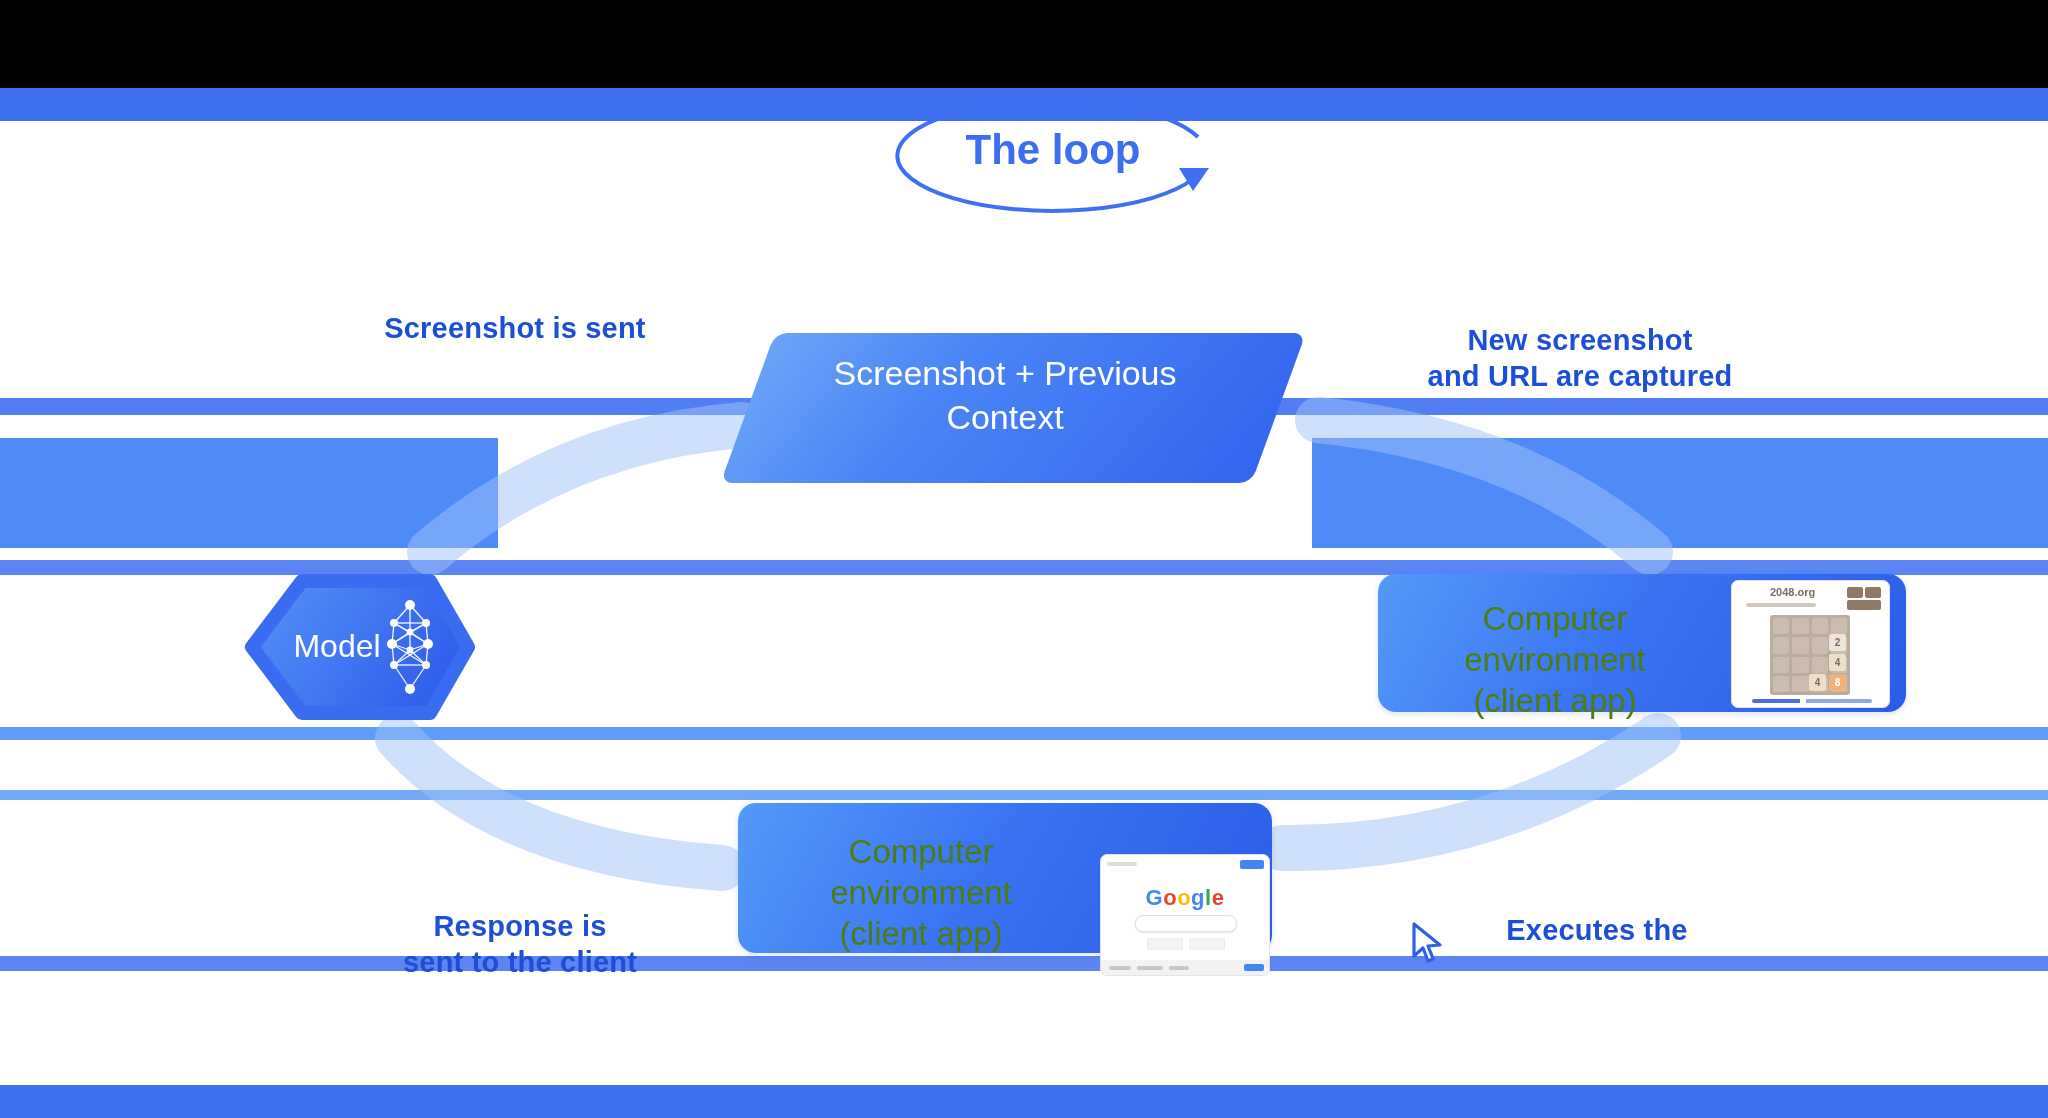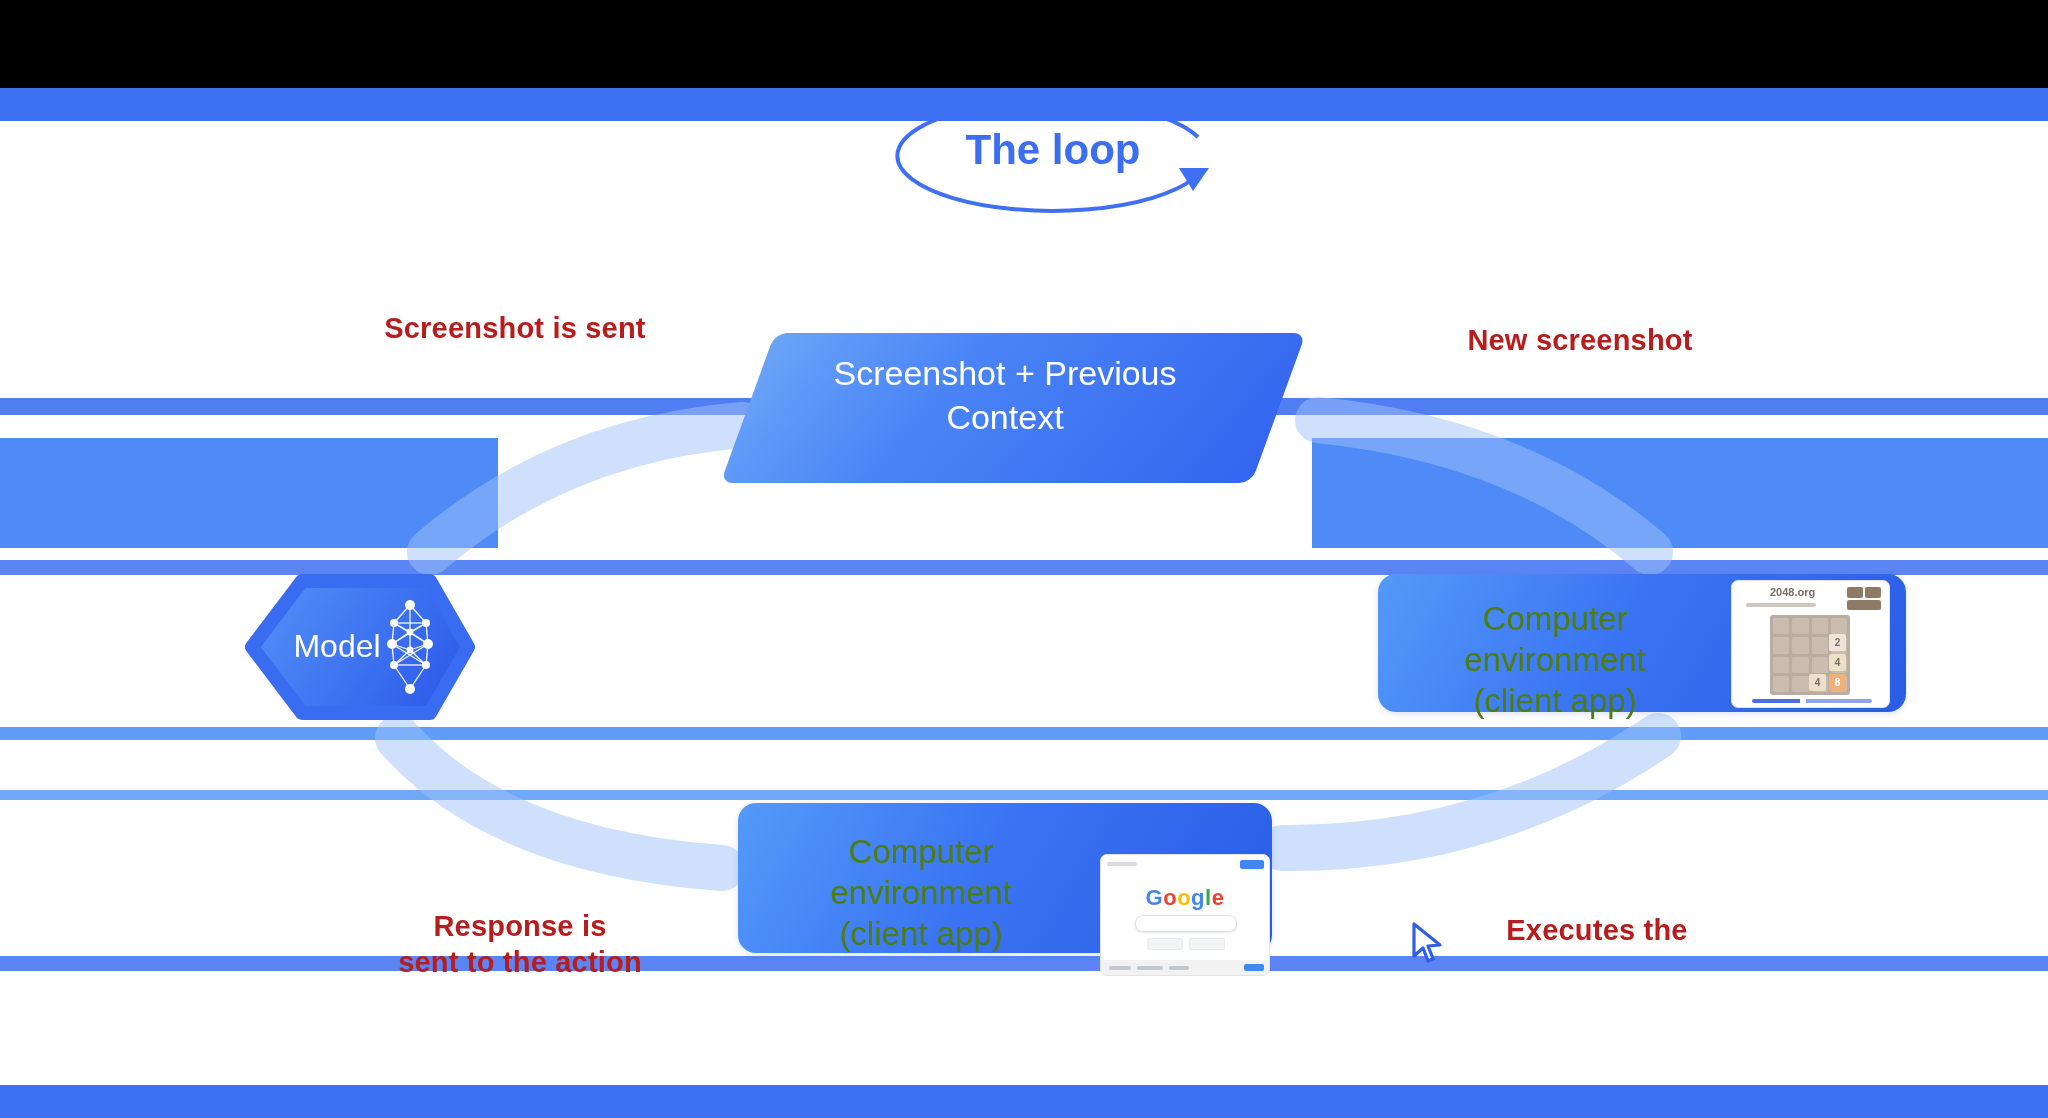--- a/index.html
+++ b/index.html
@@ -12,21 +12,21 @@
   .s-a{top:88px;height:33px;background:#3e70f2;}
   .s-b{top:398px;height:17px;background:#3e70f2;opacity:.9;}
   .s-c{top:438px;left:0;width:498px;height:110px;background:#4e8bf6;}
   .s-d{top:438px;left:1312px;width:736px;height:110px;background:#4e8bf6;}
   .s-e{top:560px;height:15px;background:#3e70f2;opacity:.85;}
   .s-f{top:727px;height:13px;background:#5e9cf8;}
   .s-g{top:790px;height:10px;background:#6fa9f8;}
   .s-h{top:956px;height:15px;background:#3e70f2;opacity:.85;}
   .s-i{top:1085px;height:33px;background:#3e70f2;}
   
-  .lbl{position:absolute;color:#b91c1c;font-size:29px;line-height:36px;
+  .lbl{position:absolute;color:#1d4ed8;font-size:29px;line-height:36px;
        font-weight:600;text-align:center;letter-spacing:.2px;}
   
   .title{position:absolute;left:888px;top:126px;width:330px;text-align:center;
          color:#3c6ef0;font-size:42px;font-weight:600;}
   
   .trap-shape{position:absolute;left:775px;top:333px;width:531px;height:150px;
       border-radius:12px;transform:skewX(-20deg);transform-origin:top left;
       background:linear-gradient(115deg,#6aa4f8 0%,#4a85f6 35%,#3465ef 100%);}
   .trap-text{position:absolute;left:705px;top:351px;width:600px;text-align:center;
       color:#fff;font-size:34px;line-height:44px;font-weight:400;}
@@ -101,24 +101,25 @@
   <path d="M 310 41 A 155 55 0 1 0 305 83" fill="none" stroke="#3f6ff2" stroke-width="4"></path>
   <polygon points="305,95 291,72 321,72" fill="#3f6ff2"></polygon>
 </svg>
 <div class="title">The loop</div>
 
 <div class="lbl" style="left:365px;top:310px;width:300px;">
   <div>Screenshot is sent</div>
 </div>
 <div class="lbl" style="left:1425px;top:322px;width:310px;">
   <div>New screenshot</div>
+  <div>and URL are captured</div>
 </div>
 <div class="lbl" style="left:360px;top:908px;width:320px;">
   <div>Response is</div>
-  <div>sent to the action</div>
+  <div>sent to the client</div>
 </div>
 <div class="lbl" style="left:1452px;top:912px;width:290px;">
   <div>Executes the</div>
 </div>
 <svg class="abs" style="left:1406px;top:922px;" width="40" height="46" viewBox="0 0 20 23">
   <path d="M4 1 L4 17 L8.5 13 L11 19.5 L13.6 18.4 L11 12 L17 11.5 Z" fill="#ffffff" stroke="#2f5fe8" stroke-width="1.6" stroke-linejoin="round"></path>
 </svg>
 
 <div class="trap-shape"></div>
 <div class="trap-text">

